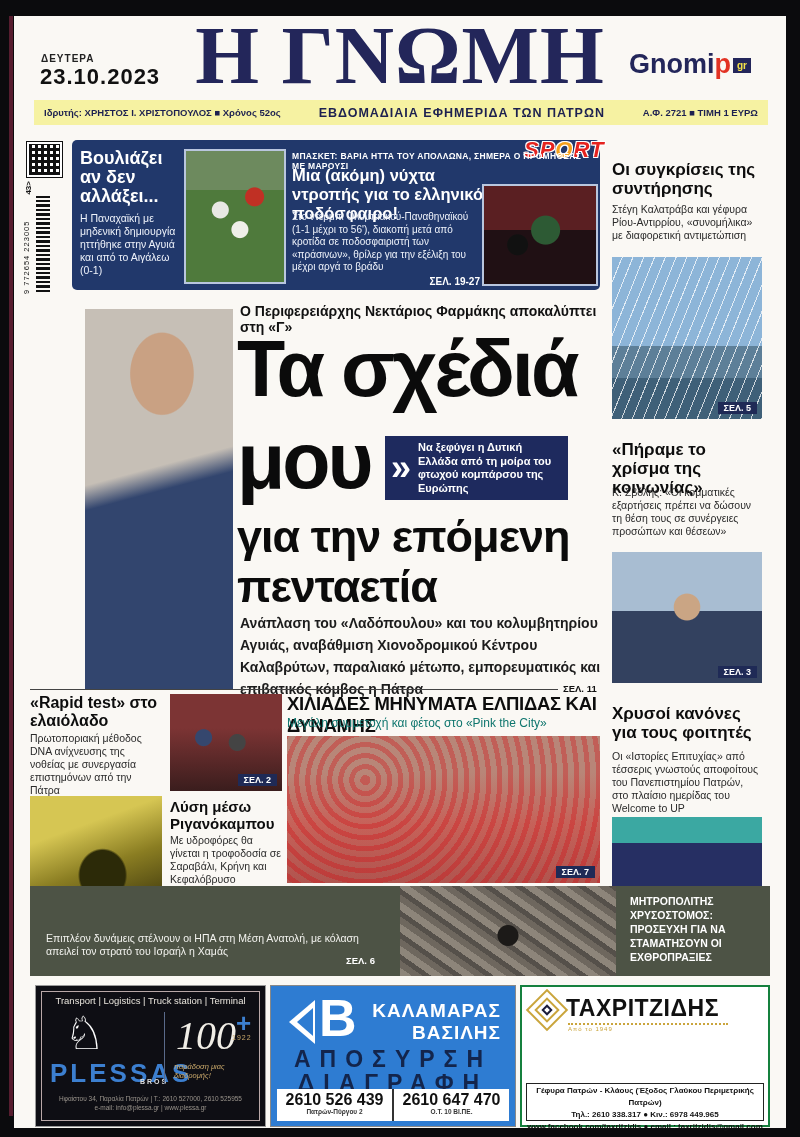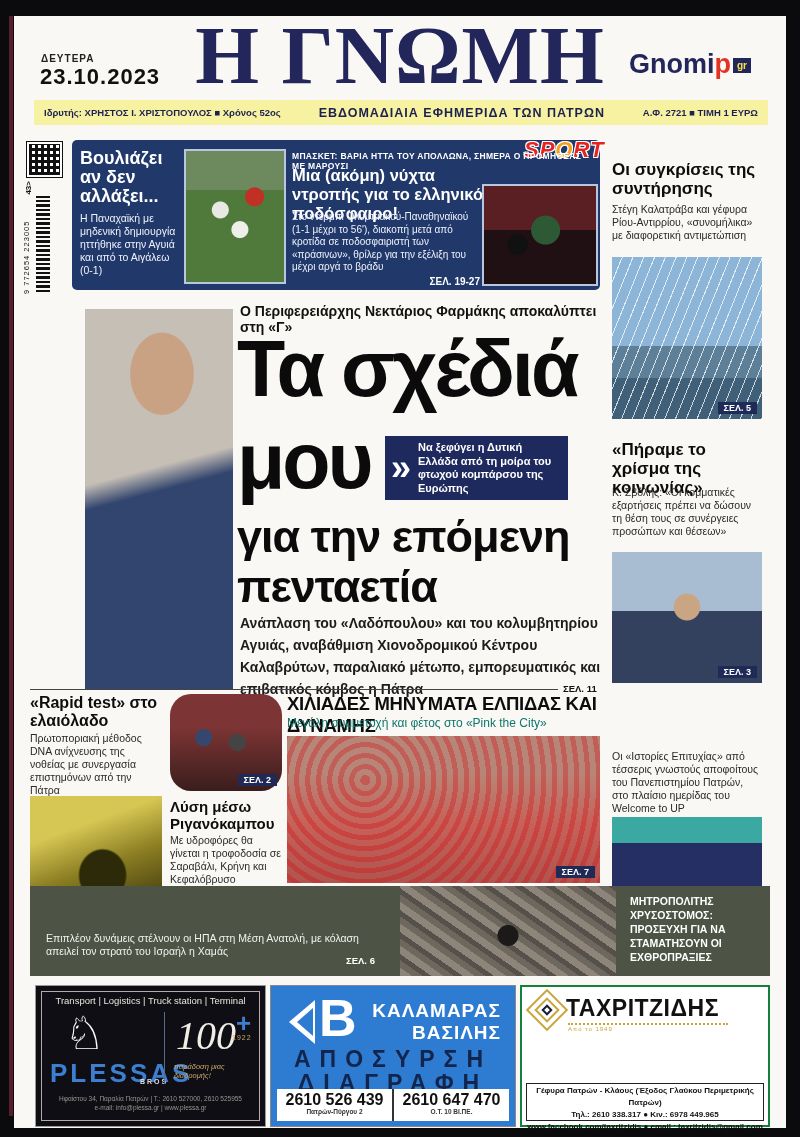--- a/index.html
+++ b/index.html
@@ -82,21 +82,21 @@
 
   
   .c1-h{left:30px;top:694px;width:135px;font-size:16px;line-height:18px;font-weight:900;color:#0d0d0d;}
   .c1-s{left:30px;top:732px;width:130px;font-size:10.5px;line-height:13px;color:#2a2a2a;}
   .c1-photo{left:30px;top:796px;width:132px;height:113px;background:
       radial-gradient(ellipse at 55% 70%,#2c2a08 0 22%,transparent 24%),
       linear-gradient(160deg,#d6c653 0 30%,#8a7d22 60%,#3a340c 100%);}
   .c2-photo{left:170px;top:694px;width:112px;height:97px;background:
       radial-gradient(circle at 30% 45%,#35476e 0 8px,transparent 9px),
       radial-gradient(circle at 60% 50%,#444 0 8px,transparent 9px),
-      linear-gradient(180deg,#7c3434 0 35%,#3a1d1d 100%); border-radius: 21px;}
+      linear-gradient(180deg,#7c3434 0 35%,#3a1d1d 100%);}
   .c2-h{left:170px;top:798px;width:120px;font-size:15px;line-height:17px;font-weight:900;color:#0d0d0d;}
   .c2-s{left:170px;top:834px;width:115px;font-size:10.5px;line-height:13px;color:#2a2a2a;}
   .c3-h{left:287px;top:693px;width:315px;font-size:18.5px;font-weight:900;color:#0d0d0d;letter-spacing:-.3px;}
   .c3-s{left:287px;top:716px;width:315px;font-size:12px;font-weight:normal;color:#0f766e;}
   .c3-photo{left:287px;top:736px;width:313px;height:147px;background:
       repeating-radial-gradient(circle at 25% 30%,rgba(225,60,60,.55) 0 5px,rgba(240,130,120,.35) 5px 11px),
       linear-gradient(180deg,#9a8878 0 25%,#b05048 60%,#8e3c38 100%);}
 
   
   .world{left:30px;top:886px;width:740px;height:90px;background:#4d5345;}
@@ -211,20 +211,21 @@
   </div>
   <div class="abs c2-h">Λύση μέσω Ριγανόκαμπου</div>
   <div class="abs c2-s">Με υδροφόρες θα γίνεται η τροφοδοσία σε Σαραβάλι, Κρήνη και Κεφαλόβρυσο</div>
 
   <div class="abs c3-h">ΧΙΛΙΑΔΕΣ ΜΗΝΥΜΑΤΑ ΕΛΠΙΔΑΣ ΚΑΙ ΔΥΝΑΜΗΣ</div>
   <div class="abs c3-s">Μεγάλη συμμετοχή και φέτος στο «Pink the City»</div>
   <div class="abs c3-photo">
     <span class="badge">ΣΕΛ. 7</span>
   </div>
 
+  <div class="abs rc-h" style="top:704px;">Χρυσοί κανόνες για τους φοιτητές</div>
   <div class="abs rc-s" style="top:750px;">Οι «Ιστορίες Επιτυχίας» από τέσσερις γνωστούς αποφοίτους του Πανεπιστημίου Πατρών, στο πλαίσιο ημερίδας του Welcome to UP</div>
   <div class="abs rc-photo ph-panel" style="top:817px;height:146px;">
     <span class="badge">ΣΕΛ. 4</span>
   </div>
 
   <div class="abs world"></div>
   <div class="abs w-s">Επιπλέον δυνάμεις στέλνουν οι ΗΠΑ στη Μέση Ανατολή, με κόλαση απειλεί τον στρατό του Ισραήλ η Χαμάς</div>
   <div class="abs w-page">ΣΕΛ. 6</div>
   <div class="abs w-photo"></div>
   <div class="abs w-note">ΜΗΤΡΟΠΟΛΙΤΗΣ ΧΡΥΣΟΣΤΟΜΟΣ: ΠΡΟΣΕΥΧΗ ΓΙΑ ΝΑ ΣΤΑΜΑΤΗΣΟΥΝ ΟΙ ΕΧΘΡΟΠΡΑΞΙΕΣ</div>

